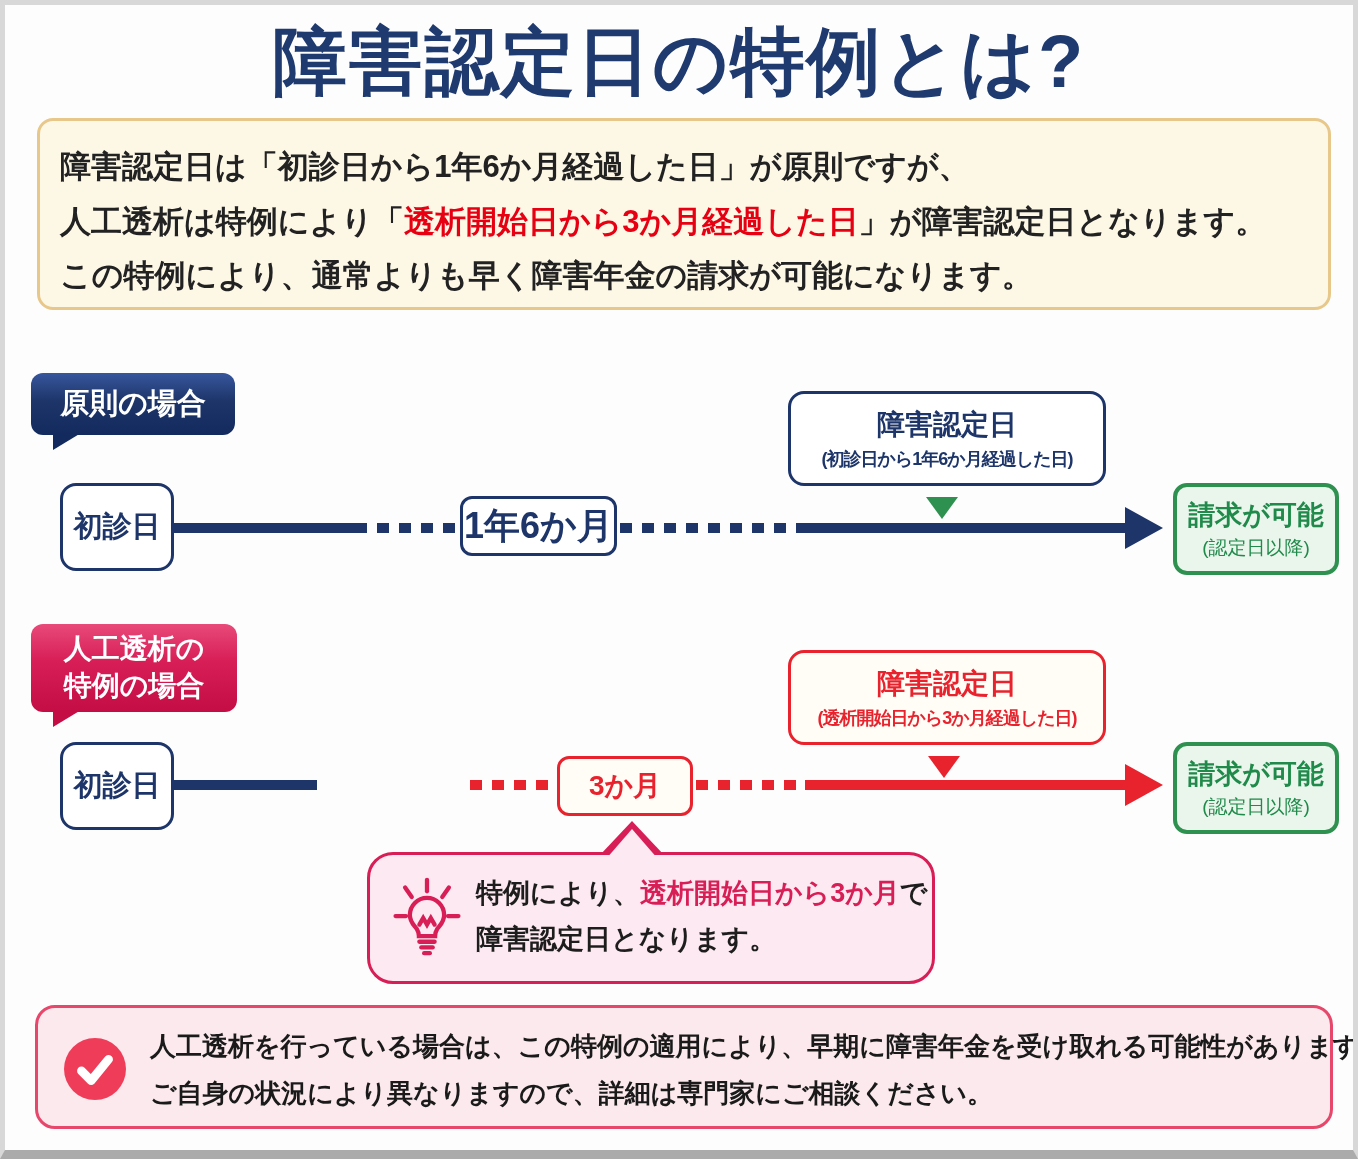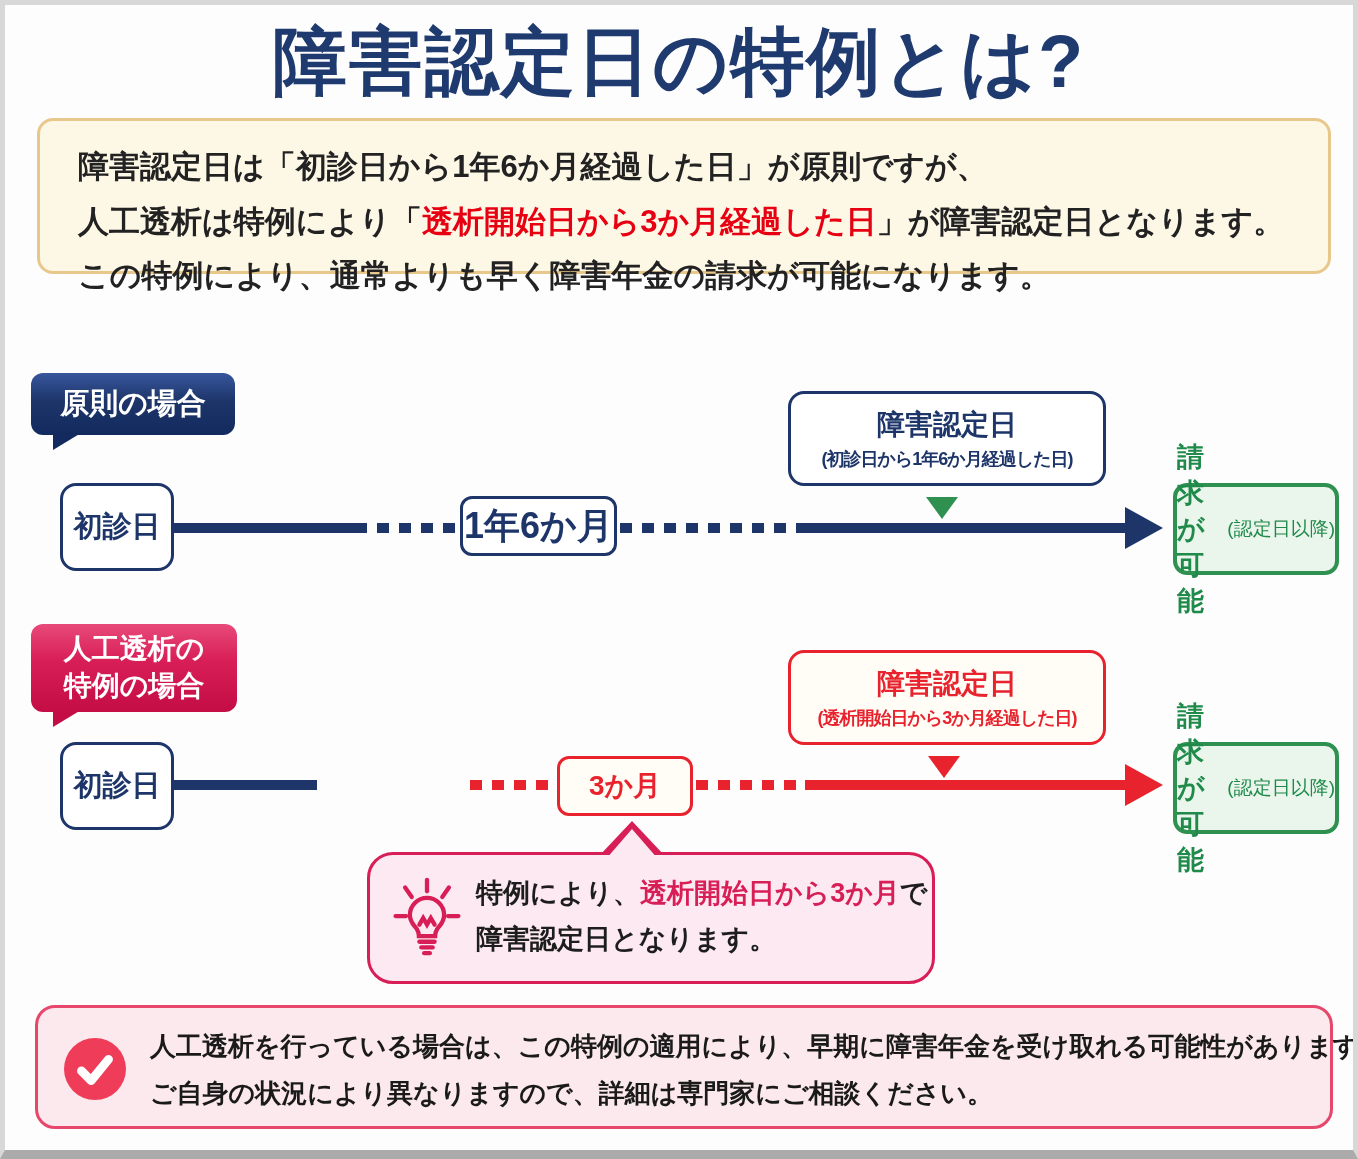--- a/index.html
+++ b/index.html
@@ -6,23 +6,23 @@
   html,body { background:#ffffff; }
   body { font-family:"Liberation Sans", sans-serif; }
 
   .frame { position:relative; width:1358px; height:1159px; background:#fdfdfe;
            border:5px solid #d8d8d8; border-bottom:9px solid #ababab; overflow:hidden; }
   .abs { position:absolute; }
 
   .title { left:0; right:0; top:8px; text-align:center; font-size:74px; font-weight:800;
            color:var(--navy-title,#1e3a6e); letter-spacing:2px; }
 
-  .intro { left:32px; top:113px; width:1294px; height:156px;
+  .intro { left:32px; top:113px; width:1294px; height:192px;
            background:var(--cream-bg,#fdf7e6); border:3px solid var(--cream-border,#e8c88a);
-           border-radius:16px; padding:19px 38px 0 38px; font-size:31px; font-weight:600;
+           border-radius:16px; padding:19px 38px 0 20px; font-size:31px; font-weight:600;
            color:#222; line-height:1.76; }
   .hl-bright-red { color:var(--bright-red,#e60012); font-weight:700; }
 
   .badge { color:#fff; font-weight:700; border-radius:12px; display:flex; flex-direction:column;
            align-items:center; justify-content:center; text-align:center;
            background:linear-gradient(180deg,#37569d 0%, var(--navy,#1d3569) 45%, #122a5e 100%); }
   .badge .tail { position:absolute; left:22px; bottom:-15px; width:0; height:0;
                  border-top:17px solid #122a5e; border-right:28px solid transparent; }
   .badge.crimson { background:linear-gradient(180deg,#e84a7a 0%, var(--crimson,#d81e56) 42%, #c40d45 100%); }
   .badge.crimson .tail { border-top-color:#c40d45; }
@@ -62,21 +62,21 @@
   .l1-s2 { left:800px; top:518px; width:322px; }
   .l2-s1 { left:168px; top:775px; width:144px; }
   .l2-d1 { left:465px; top:775px; width:87px; }
   .l2-d2 { left:691px; top:775px; width:109px; }
   .l2-s2 { left:800px; top:775px; width:322px; }
   .arrowhead { width:0; height:0; border-top:21px solid transparent; border-bottom:21px solid transparent; }
   .arrow1 { left:1120px; top:502px; border-left:38px solid var(--navy,#1d3569); }
   .arrow2 { left:1120px; top:759px; border-left:38px solid var(--red,#e8232e); }
 
   .result { width:166px; height:92px; background:var(--green-bg,#eaf5ec); border:4px solid var(--green,#2e9150);
-            border-radius:14px; color:var(--green-text,#1f8a4a); display:flex; flex-direction:row;
+            border-radius:14px; color:var(--green-text,#1f8a4a); display:flex; flex-direction:column;
             align-items:center; justify-content:center; gap:2px; }
   .result .r-title { font-size:27px; font-weight:800; }
   .result .r-sub   { font-size:19px; font-weight:400; white-space:nowrap; }
   .result1 { left:1168px; top:478px; }
   .result2 { left:1168px; top:737px; }
 
   .tip { left:362px; top:847px; width:568px; height:132px; background:var(--pink-bg,#fde9f1);
          border:3px solid var(--crimson,#d81e56); border-radius:26px; }
   .tip-tri-outer { position:absolute; left:230px; top:-34px; width:0; height:0;
                    border-left:32px solid transparent; border-right:32px solid transparent;

